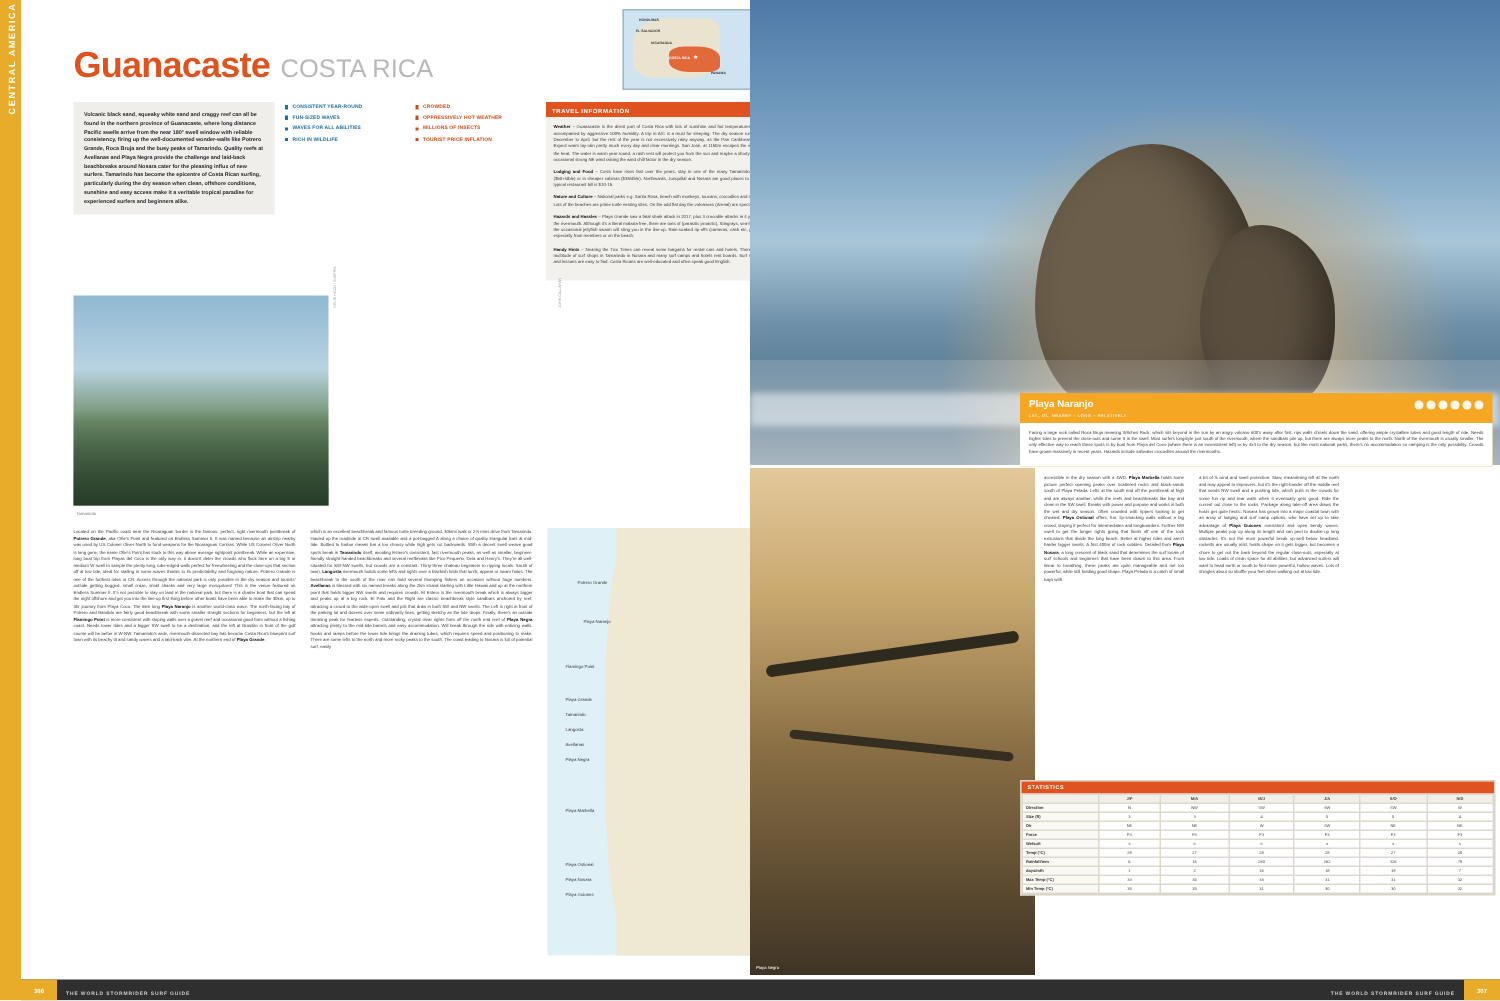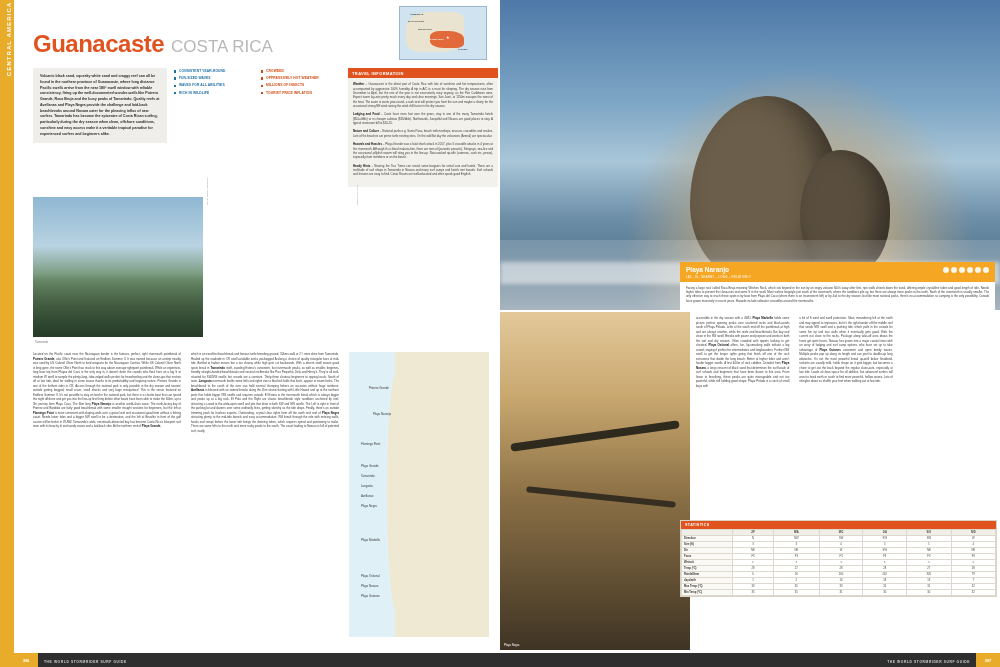--- a/index.html
+++ b/index.html
@@ -21,21 +21,21 @@
     font-size:6px;letter-spacing:1.1px;color:#fff;font-weight:bold;text-align:center;
   }
 
   
   .col-text{
     font-size:2.9px;line-height:1.55;text-align:justify;color:#3a3a3a;
   }
   .col-text b{color:#111;}
 
   
-  .left-page{position:absolute;left:16px;top:0;width:486px;height:667px;background:#fff;}
+  .left-page{position:absolute;left:32px;top:0;width:486px;height:667px;background:#fff;}
   .title{
     position:absolute;left:17px;top:30px;font-size:24px;font-weight:bold;color:#e0531f;letter-spacing:-0.5px;
   }
   .title .country{color:#b8b8b8;font-weight:normal;font-size:17px;margin-left:7px;letter-spacing:0;}
 
   .intro-box{
     position:absolute;left:17px;top:68px;width:134px;
     background:#f0eeea;padding:6px 7px;box-sizing:border-box;
   }
   .intro-box p{margin:0;font-size:3.6px;line-height:1.6;font-weight:bold;color:#2b2b2b;text-align:left;}

